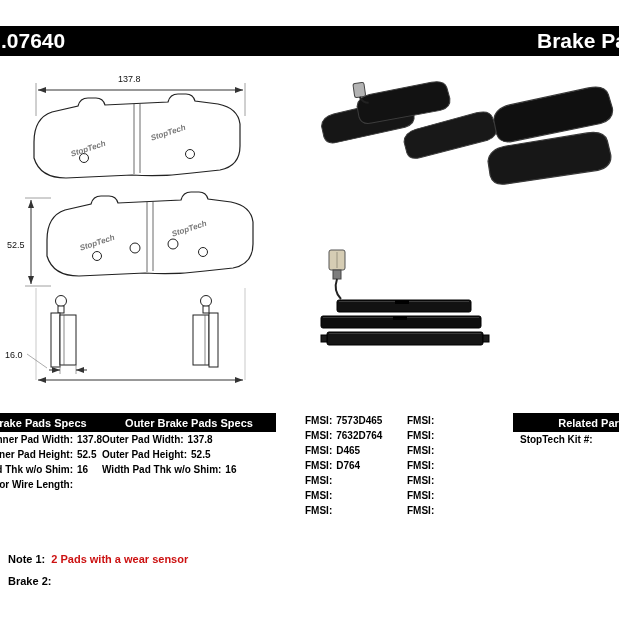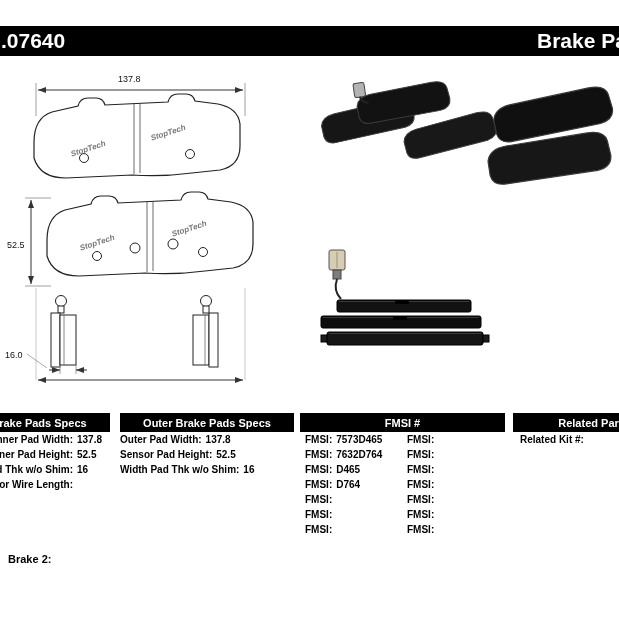--- a/index.html
+++ b/index.html
@@ -11,21 +11,21 @@
   .topbar .title{position:absolute;left:537px;top:3px;font-size:21px;font-weight:bold;white-space:nowrap;}
   
   .spec-table{position:absolute;font-size:10px;font-weight:bold;}
   .spec-header{height:19px;background:#000;color:#fff;font-size:11px;font-weight:bold;
                display:flex;align-items:center;justify-content:center;white-space:nowrap;}
   .spec-row{height:15px;display:flex;align-items:center;white-space:nowrap;}
   .lbl{text-align:right;}
   .val{margin-left:4px;width:30px;text-align:left;}
   #table-inner{left:-62px;top:413px;width:172px;}
   #table-inner .spec-row{justify-content:flex-end;padding-right:3px;}
-  #table-outer{left:120px;top:413px;width:174px;}
+  #table-outer{left:102px;top:413px;width:174px;}
   #table-outer .spec-row{padding-right:28px;}
   #table-fmsi{left:300px;top:413px;width:205px;}
   .fmsi-row{height:15px;display:flex;align-items:center;}
   .fmsi-cell{width:102px;display:flex;padding-left:5px;box-sizing:border-box;white-space:nowrap;}
   .fmsi-cell .val{width:auto;text-align:center;}
   #table-related{left:513px;top:413px;width:170px;}
   #table-related .spec-row{padding-left:7px;}
   
   #notes{position:absolute;left:8px;top:548px;font-size:11px;font-weight:bold;}
   .note-row{height:22px;display:flex;align-items:center;white-space:nowrap;}
@@ -188,31 +188,30 @@
     </div>
   </div>
 
   <div class="spec-table" id="table-outer">
     <div class="spec-header">Outer Brake Pads Specs</div>
     <div class="spec-row">
       <span class="lbl">Outer Pad Width:</span>
       <span class="val">137.8</span>
     </div>
     <div class="spec-row">
-      <span class="lbl">Sensor Pad Height:</span>
+      <span class="lbl">Outer Pad Height:</span>
       <span class="val">52.5</span>
     </div>
     <div class="spec-row">
       <span class="lbl">Width Pad Thk w/o Shim:</span>
       <span class="val">16</span>
     </div>
   </div>
 
   <div class="spec-table" id="table-fmsi">
-    <div class="spec-header">FMSI #</div>
     <div class="fmsi-row">
       <div class="fmsi-cell">
           <span class="lbl">FMSI:</span>
           <span class="val">7573D465</span>
         </div>
       <div class="fmsi-cell">
           <span class="lbl">FMSI:</span>
           <span class="val"></span>
         </div>
     </div>
@@ -274,25 +273,29 @@
       <div class="fmsi-cell">
           <span class="lbl">FMSI:</span>
           <span class="val"></span>
         </div>
     </div>
   </div>
 
   <div class="spec-table" id="table-related">
     <div class="spec-header">Related Parts #</div>
     <div class="spec-row">
-      <span class="lbl">Related Kit #:</span>
+      <span class="lbl">StopTech Kit #:</span>
       <span class="val"></span>
     </div>
   </div>
 
   <div id="notes">
+    <div class="note-row">
+      <span class="note-label">Note 1:</span>
+      <span class="note-text">2 Pads with a wear sensor</span>
+    </div>
     <div class="note-row">
       <span class="note-label">Brake 2:</span>
       <span class="note-text"></span>
     </div>
   </div>
 
 </div>
 
 </body></html>

